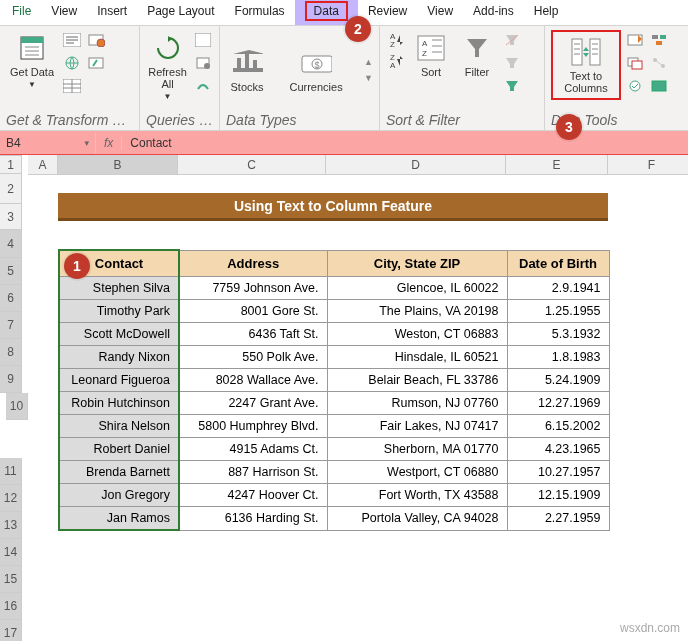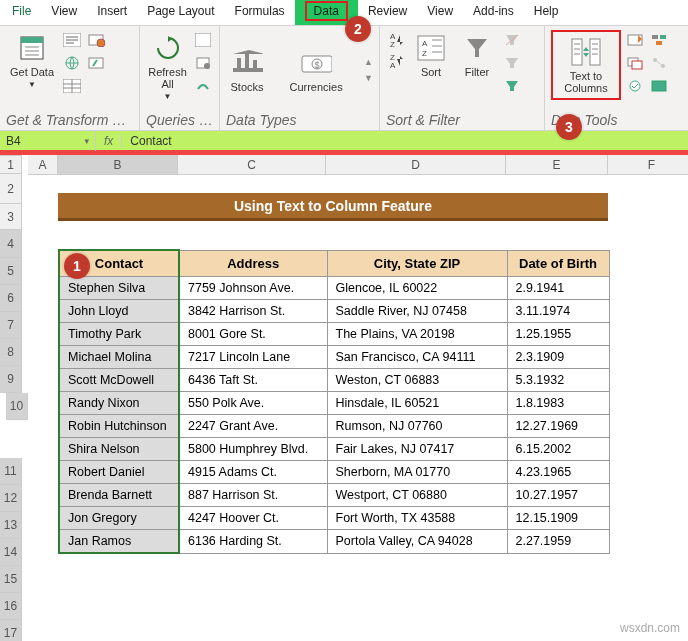--- a/index.html
+++ b/index.html
@@ -1,59 +1,59 @@
 <!DOCTYPE html>
 <html><head>
 <meta charset="utf-8">
 <style>
 * { box-sizing: border-box; margin: 0; padding: 0; font-family: 'Segoe UI', Tahoma, sans-serif; }
 body { background: #fff; width: 688px; height: 641px; overflow: hidden; position: relative; font-size: 12px; }
 
 .menubar { display: flex; background: #fff; border-bottom: 1px solid #d4d4d4; height: 26px; padding-left: 2px; }
 .menubar .tab { padding: 4px 10px; cursor: pointer; color: #222; }
-.menubar .tab.active { background: #22c55e; position: relative; }
+.menubar .tab.active { background: #c4b5fd; position: relative; }
 .menubar .file-tab { color: #1a7243; }
 .data-highlight { border: 2px solid #e02020; padding: 1px 7px; }
 
 .ribbon { display: flex; background: #f3f2f1; border-bottom: 1px solid #d4d4d4; height: 105px; }
 .ribbon-group { display: flex; flex-direction: column; border-right: 1px solid #d4d4d4; padding: 4px 6px 2px 6px; }
 .ribbon-group-content { flex: 1; display: flex; align-items: flex-start; gap: 4px; }
 .ribbon-group-label { font-size: 14px; color: #666; text-align: left; padding: 2px 0 0 0; white-space: nowrap; overflow: hidden; text-overflow: ellipsis; font-style: italic; }
 
 .big-btn { display: flex; flex-direction: column; align-items: center; justify-content: flex-start; text-align: center; padding: 2px 4px; font-size: 11px; color: #333; min-width: 42px; gap: 2px; }
 .big-btn .icon-box { width: 32px; height: 32px; display: flex; align-items: center; justify-content: center; }
 .small-btn-col { display: flex; flex-direction: column; gap: 3px; }
 .small-btn { width: 20px; height: 20px; display:flex; align-items:center; justify-content:center; }
 
 .ttc-highlight { border: 2px solid #e02020; padding: 2px; }
 
 .circle-badge { position: absolute; width: 26px; height: 26px; border-radius: 50%; background: #c0392b; color: #fff; display: flex; align-items: center; justify-content: center; font-weight: bold; font-size: 14px; z-index: 5; box-shadow: 0 0 0 2px rgba(0,0,0,0.05); }
 
-.fx-bar { display: flex; align-items: center; border-bottom: 5px solid #ef4444; height: 24px; background: #bef264; }
+.fx-bar { display: flex; align-items: center; border-bottom: 1px solid #ef4444; height: 24px; background: #fca5a5; }
 .namebox { width: 96px; border-right: 1px solid #ccc; padding: 3px 6px; font-size: 12px; color: #333; display:flex; align-items:center; justify-content:space-between; }
 .namebox::after { content:"▾"; font-size:9px; color:#666; }
 .fx-label { padding: 0 8px; font-style: italic; color: #666; border-right: 1px solid #ccc; }
 .fx-input { flex:1; padding: 3px 8px; color: #333; }
 
 .sheet { display:flex; height: calc(641px - 26px - 105px - 24px); }
 .corner { width: 22px; height: 20px; background:#f0f0f0; border-right:1px solid #ccc; border-bottom:1px solid #ccc; }
 .colheads { display:flex; }
 .colhead { height:20px; background:#f0f0f0; border-right:1px solid #ccc; border-bottom:1px solid #ccc; text-align:center; font-size:12px; color:#555; line-height:20px; }
 .rowheads { display:flex; flex-direction:column; }
 .rowhead { width:22px; background:#f0f0f0; border-right:1px solid #ccc; border-bottom:1px solid #ccc; text-align:center; font-size:12px; color:#555; display:flex; align-items:center; justify-content:center; }
 .rowhead.sel { background:#d2d2d2; }
 
 .grid-area { position:relative; }
 .col-A{width:30px}.col-B{width:120px}.col-C{width:148px}.col-D{width:180px}.col-E{width:102px}.col-F{width:88px}
 
 .title-band { position:absolute; left:30px; top:18px; width:550px; height:28px; background:#a56a2a; color:#fff; font-weight:bold; display:flex; align-items:center; justify-content:center; border-bottom:3px solid #7a4b18; font-size:14px; }
 
 .tbl { position:absolute; left:30px; top:74px; border-collapse:collapse; }
 .tbl th { background:#f4d9b0; font-weight:bold; font-size:13px; padding:5px 8px; border:1px solid #999; text-align:center; }
-.tbl td { font-size:12.5px; padding:4px 8px; border:1px solid #999; text-align:left; background:#fff; }
+.tbl td { font-size:12.5px; padding:4px 8px; border:1px solid #999; text-align:right; background:#fff; }
 .tbl td.name { background:#dcdcdc; font-weight:500; }
 .tbl th.sel-col, .tbl td.name { border-left:2px solid #2e7d32; border-right:2px solid #2e7d32; }
 .tbl tr:first-child th.sel-col { border-top:2px solid #2e7d32; }
 .tbl tr:last-child td.name { border-bottom:2px solid #2e7d32; }
 
 .watermark { position:absolute; right:8px; bottom:6px; color:#aaa; font-size:12px; }
 
 svg { display:block; }
 </style>
 </head>
@@ -381,50 +381,44 @@
         </tr>
         </tbody>
           <tbody id="tblbody">
             <tr>
               <td class="name">Stephen Silva</td>
               <td>7759 Johnson Ave.</td>
               <td>Glencoe, IL   60022</td>
               <td>2.9.1941</td>
             </tr>
             <tr>
-              <td class="name">John Lloyd</td>
-              <td>3842 Harrison St.</td>
-              <td>Saddle River, NJ 07458</td>
-              <td>3.11.1974</td>
-            </tr>
-            <tr>
               <td class="name">Timothy Park</td>
               <td>8001 Gore St.</td>
               <td>The Plains, VA   20198</td>
               <td>1.25.1955</td>
             </tr>
             <tr>
-              <td class="name">Michael Molina</td>
-              <td>7217 Lincoln Lane</td>
-              <td>San Francisco, CA   94111</td>
-              <td>2.3.1909</td>
-            </tr>
-            <tr>
               <td class="name">Scott McDowell</td>
               <td>6436 Taft St.</td>
               <td>Weston, CT   06883</td>
               <td>5.3.1932</td>
             </tr>
             <tr>
               <td class="name">Randy Nixon</td>
               <td>550 Polk Ave.</td>
               <td>Hinsdale, IL   60521</td>
               <td>1.8.1983</td>
             </tr>
             <tr>
+              <td class="name">Leonard Figueroa</td>
+              <td>8028 Wallace Ave.</td>
+              <td>Belair Beach, FL   33786</td>
+              <td>5.24.1909</td>
+            </tr>
+            <tr>
               <td class="name">Robin Hutchinson</td>
               <td>2247 Grant Ave.</td>
               <td>Rumson, NJ   07760</td>
               <td>12.27.1969</td>
             </tr>
             <tr>
               <td class="name">Shira Nelson</td>
               <td>5800 Humphrey Blvd.</td>
               <td>Fair Lakes, NJ   07417</td>
               <td>6.15.2002</td>

